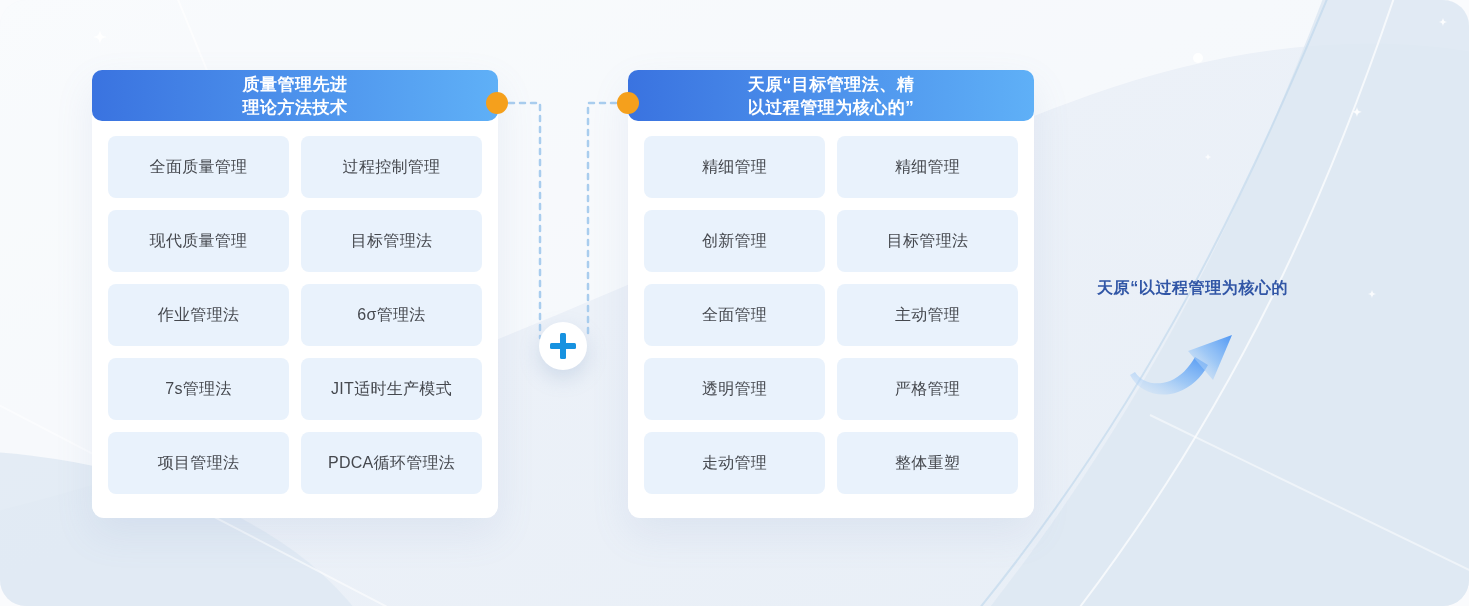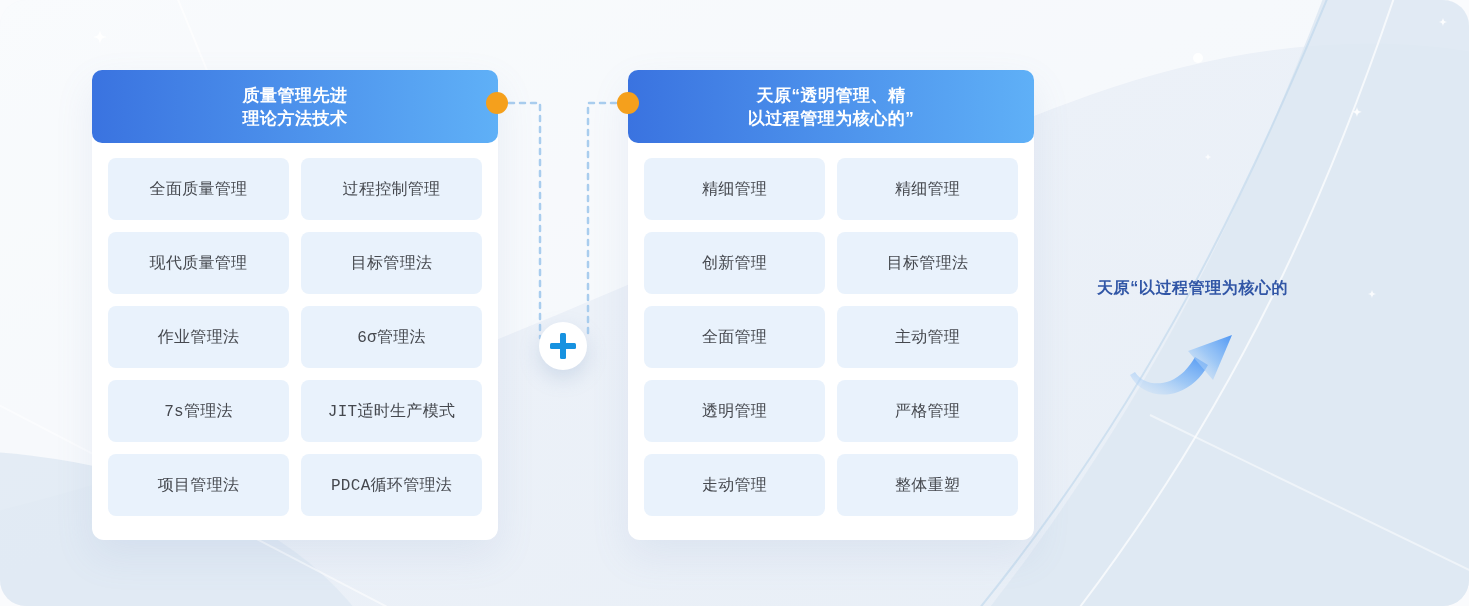--- a/index.html
+++ b/index.html
@@ -15,27 +15,27 @@
 
   
   .card{
     position:absolute;top:70px;width:406px;background:#ffffff;
     border-radius:12px;box-shadow:0 16px 38px rgba(120,150,195,.12);
     z-index:2;
   }
   .card-left{left:92px;}
   .card-right{left:628px;}
   .card-header{
-    height:73px;border-radius:10px;
+    height:51px;border-radius:10px;
     background:linear-gradient(90deg,#3A73E0 0%,#5FB0F7 100%);
     display:flex;flex-direction:column;justify-content:center;align-items:center;
     color:#ffffff;font-weight:bold;font-size:17px;line-height:23px;
     text-align:center;letter-spacing:.5px;
   }
-  .grid{display:grid;grid-template-columns:1fr 1fr;gap:12px;padding:15px 16px 24px;font-family:Liberation Mono, monospace;}
+  .grid{display:grid;grid-template-columns:1fr 1fr;gap:12px;padding:15px 16px 24px;}
   .cell{
     height:62px;background:#E9F2FC;border-radius:8px;
     display:flex;align-items:center;justify-content:center;
     font-size:16px;color:#45484E;letter-spacing:.3px;
   }
 
   
   .connector-svg{position:absolute;left:480px;top:90px;z-index:1;pointer-events:none;}
   .dot{
     position:absolute;width:22px;height:22px;border-radius:50%;
@@ -105,21 +105,21 @@
       <div class="cell">6σ管理法</div>
       <div class="cell">7s管理法</div>
       <div class="cell">JIT适时生产模式</div>
       <div class="cell">项目管理法</div>
       <div class="cell">PDCA循环管理法</div>
     </div>
   </section>
 
   <section class="card card-right">
     <header class="card-header">
-      <div>天原“透明管理、精</div>
+      <div>天原“目标管理法、精</div>
       <div>以过程管理为核心的”</div>
     </header>
     <div class="grid">
       <div class="cell">精细管理</div>
       <div class="cell">精细管理</div>
       <div class="cell">创新管理</div>
       <div class="cell">目标管理法</div>
       <div class="cell">全面管理</div>
       <div class="cell">主动管理</div>
       <div class="cell">透明管理</div>

